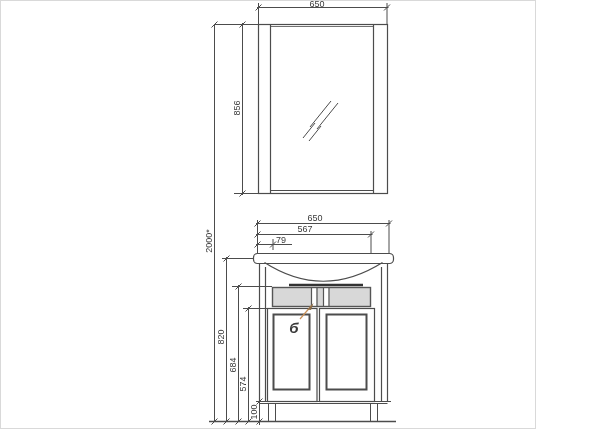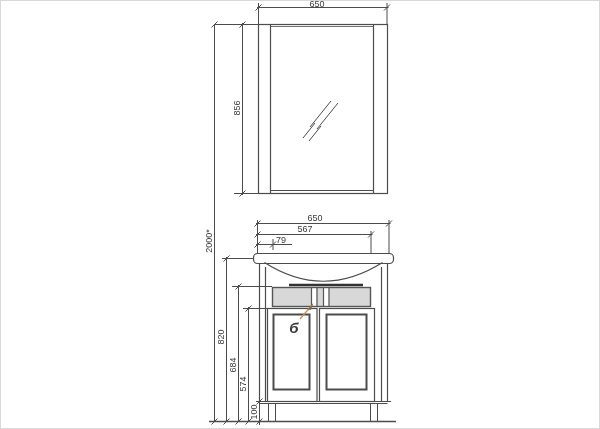--- a/index.html
+++ b/index.html
@@ -1,17 +1,17 @@
 <!DOCTYPE html>
 <html><head>
 <meta charset="utf-8">
 <style>
   html,body{margin:0;padding:0;background:#fff;}
   .stage{
-    width:600px;height:429px;position:relative;background:#ffffff;
+    width:536px;height:429px;position:relative;background:#ffffff;
     font-family:"Liberation Sans", sans-serif;
     box-sizing:border-box;border:1px solid #d9d9d9;
     overflow:hidden;
   }
   svg{display:block;}
   svg text{
     font-family:"Liberation Sans", sans-serif;
     font-size:9px;fill:#3a3a3a;
   }
   svg text.callout{

